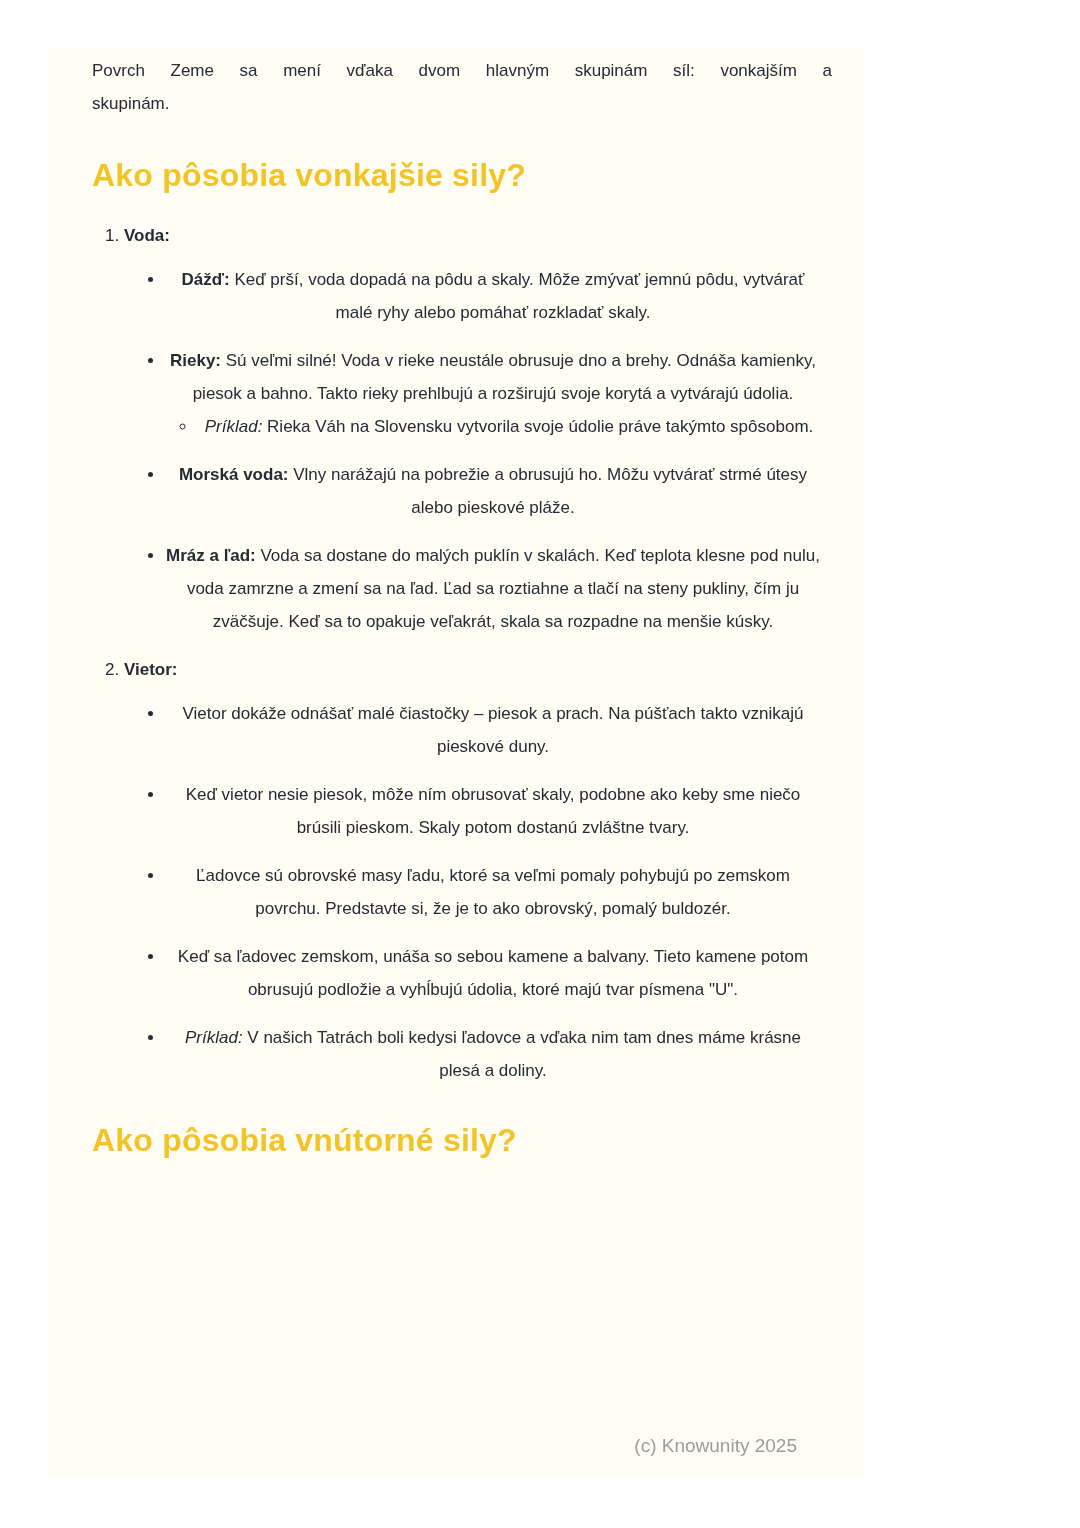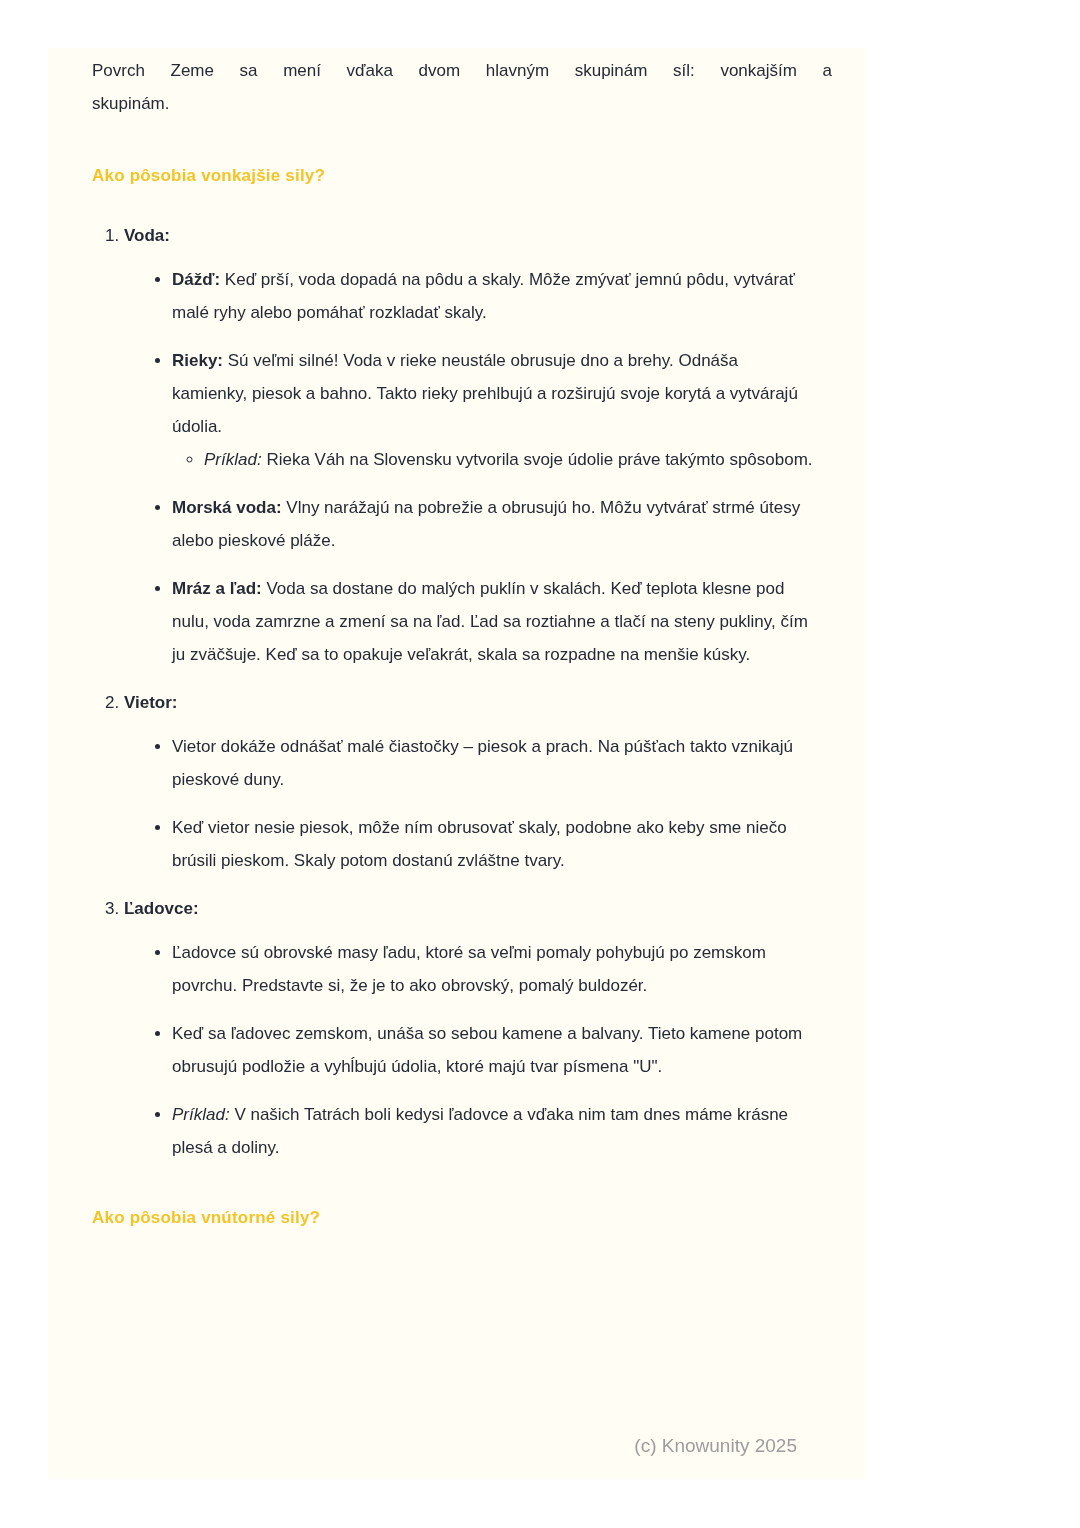--- a/index.html
+++ b/index.html
@@ -35,36 +35,37 @@
     padding: 6px 0 0 44px;
     color: #242B36;
     font-size: 17px;
     line-height: 33px;
   }
   .para { margin: 0 0 28px; }
   .jline { text-align: justify; text-align-last: justify; }
   .jlast { text-align: left; }
   .heading {
     margin: 40px 0 28px;
-    font-size: 17px;
+    font-size: 32px;
     line-height: 31px;
     font-weight: 700;
     color: #F3C428;
     letter-spacing: 0.2px;
   }
   .heading.last { margin-top: 38px; margin-bottom: 0; }
   ol.forces { margin: 0; padding: 0; list-style: none; }
   .topitem { margin: 0 0 15px; }
   .topitem-head { padding-left: 13px; }
   .topitem-head .num { font-weight: 400; }
   .topitem-head strong { font-weight: 700; text-align: center; }
   ul.bullets {
-    margin: 11px 12px 0;
+    margin: 11px 5px 0;
     padding: 0 6px 0 68px;
     list-style: disc;
+    text-align: center;
   }
   ul.bullets > li { margin: 0 0 15px; }
   ul.subbullets {
     margin: 0;
     padding: 0 0 0 32px;
     list-style: circle;
   }
   ul.subbullets > li { margin: 0; }
   em { font-style: italic; }
   .copyright {
@@ -136,24 +137,20 @@
             <li>
               <span>Vietor dokáže odnášať malé čiastočky – piesok a prach. Na púšťach takto vznikajú pieskové duny.</span>
             </li>
             <li>
               <span>Keď vietor nesie piesok, môže ním obrusovať skaly, podobne ako keby sme niečo brúsili pieskom. Skaly potom dostanú zvláštne tvary.</span>
             </li>
           </ul>
         </li>
 
         <li class="topitem">
-          <div class="topitem-head">
-            <span class="num">3.</span>
-            <strong>Ľadovce:</strong>
-          </div>
           <ul class="bullets">
             <li>
               <span>Ľadovce sú obrovské masy ľadu, ktoré sa veľmi pomaly pohybujú po zemskom povrchu. Predstavte si, že je to ako obrovský, pomalý buldozér.</span>
             </li>
             <li>
               <span>Keď sa ľadovec zemskom, unáša so sebou kamene a balvany. Tieto kamene potom obrusujú podložie a vyhĺbujú údolia, ktoré majú tvar písmena "U".</span>
             </li>
             <li>
               <em>Príklad:</em>
               <span>V našich Tatrách boli kedysi ľadovce a vďaka nim tam dnes máme krásne plesá a doliny.</span>

